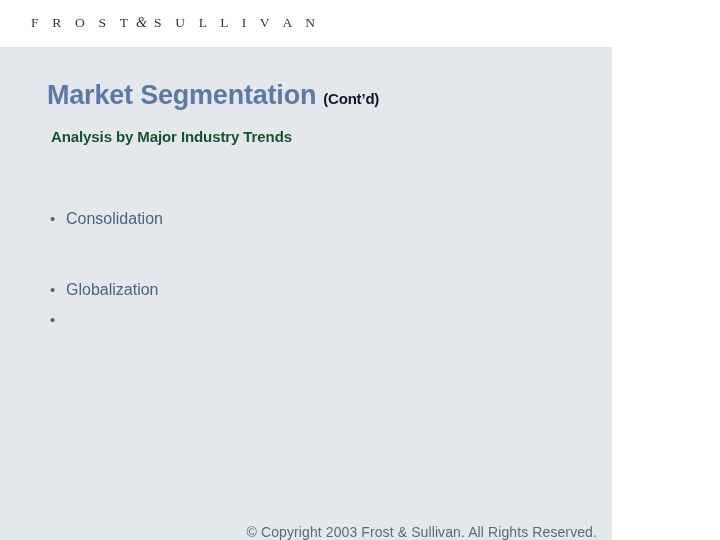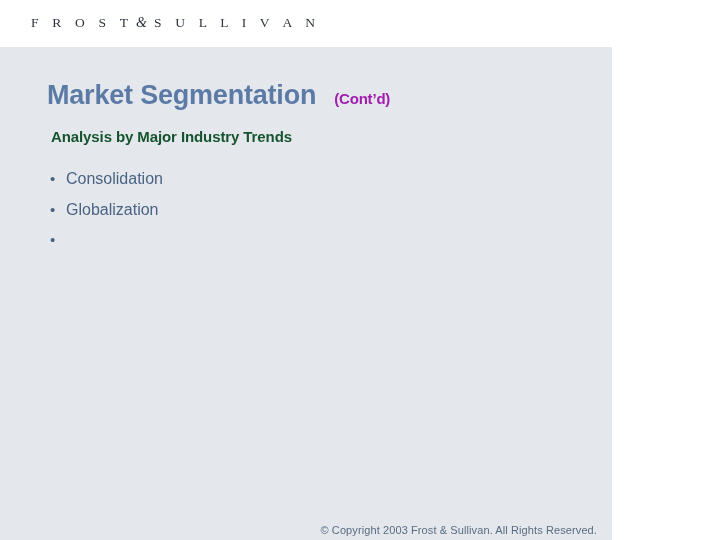--- a/index.html
+++ b/index.html
@@ -59,22 +59,22 @@
   .title-main {
     font-size: 27px;
     font-weight: bold;
     color: #5b7ba6;
     letter-spacing: -0.2px;
     margin-top: 8px;
   }
   .title-cont {
     font-size: 15px;
     font-weight: bold;
-    color: #a21caf;
-    margin-left: 18px;
+    color: #0f172a;
+    margin-left: 7px;
     letter-spacing: -0.2px;
   }
 
   
   .subtitle {
     position: absolute;
     left: 51px;
     top: 128px;
     font-size: 15px;
     font-weight: bold;
@@ -101,33 +101,34 @@
   .bullet-dot {
     display: inline-block;
     width: 16px;
     flex: 0 0 16px;
     font-size: 15px;
     line-height: 1;
     color: #4a6382;
   }
   .bullet-label {
     display: inline-block;
+    margin-top: 40px;
   }
   .bullet-0 { margin-bottom: 13px; }
   .bullet-0 .bullet-label { font-size: 16px; }
   .bullet-1 { margin-bottom: 13px; }
   .bullet-1 .bullet-label { font-size: 16px; }
   .bullet-2 .bullet-label { font-size: 17.5px; }
 
   
   .footer {
     position: absolute;
     right: 15px;
     top: 524px;
-    font-size: 11px;
+    font-size: 14px;
     color: #5a6b80;
     white-space: nowrap;
     letter-spacing: 0.1px;
   }
 </style>
 </head>
 <body>
 
 <div class="slide">
 

